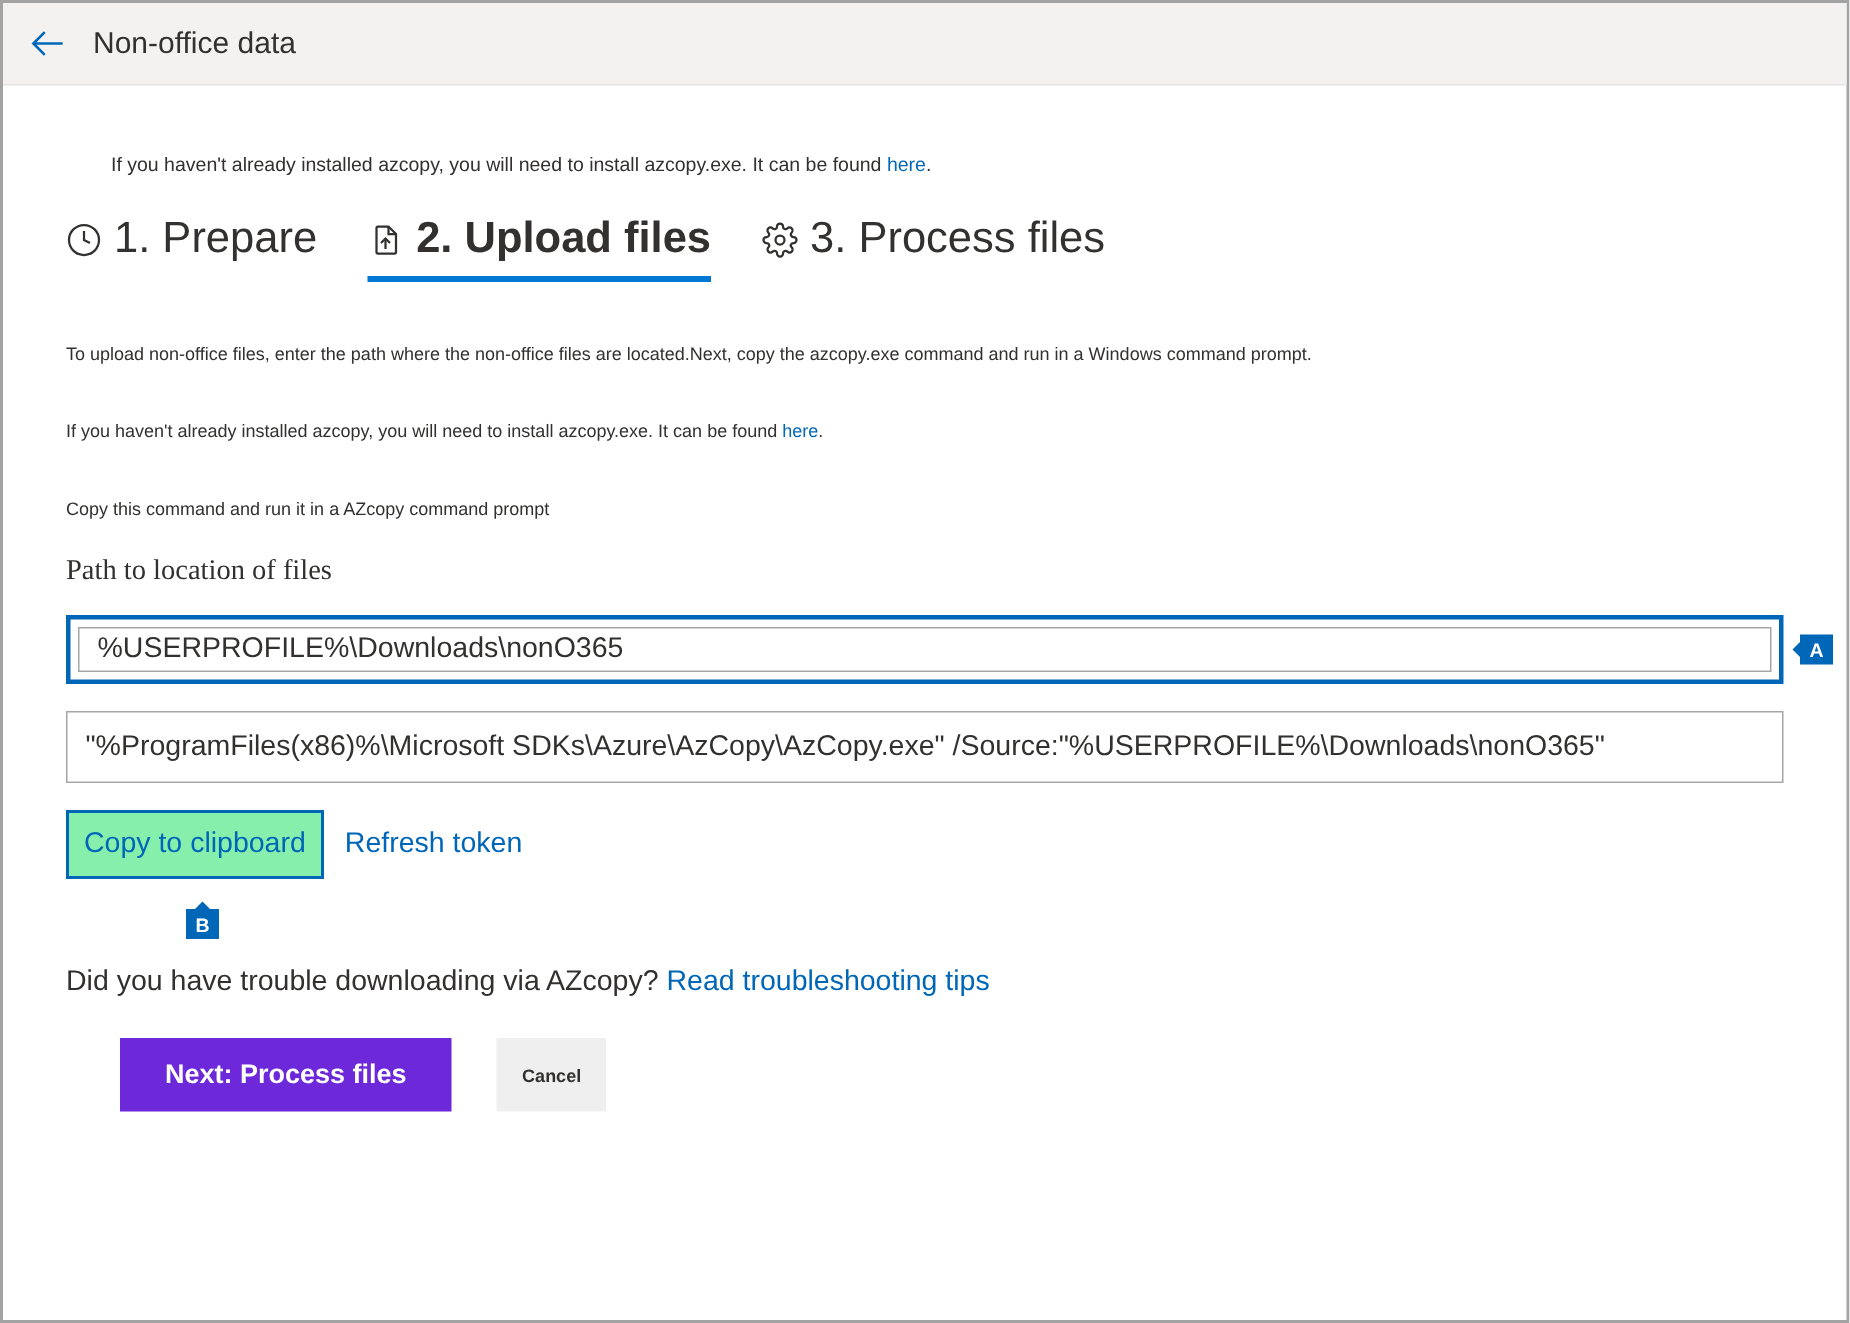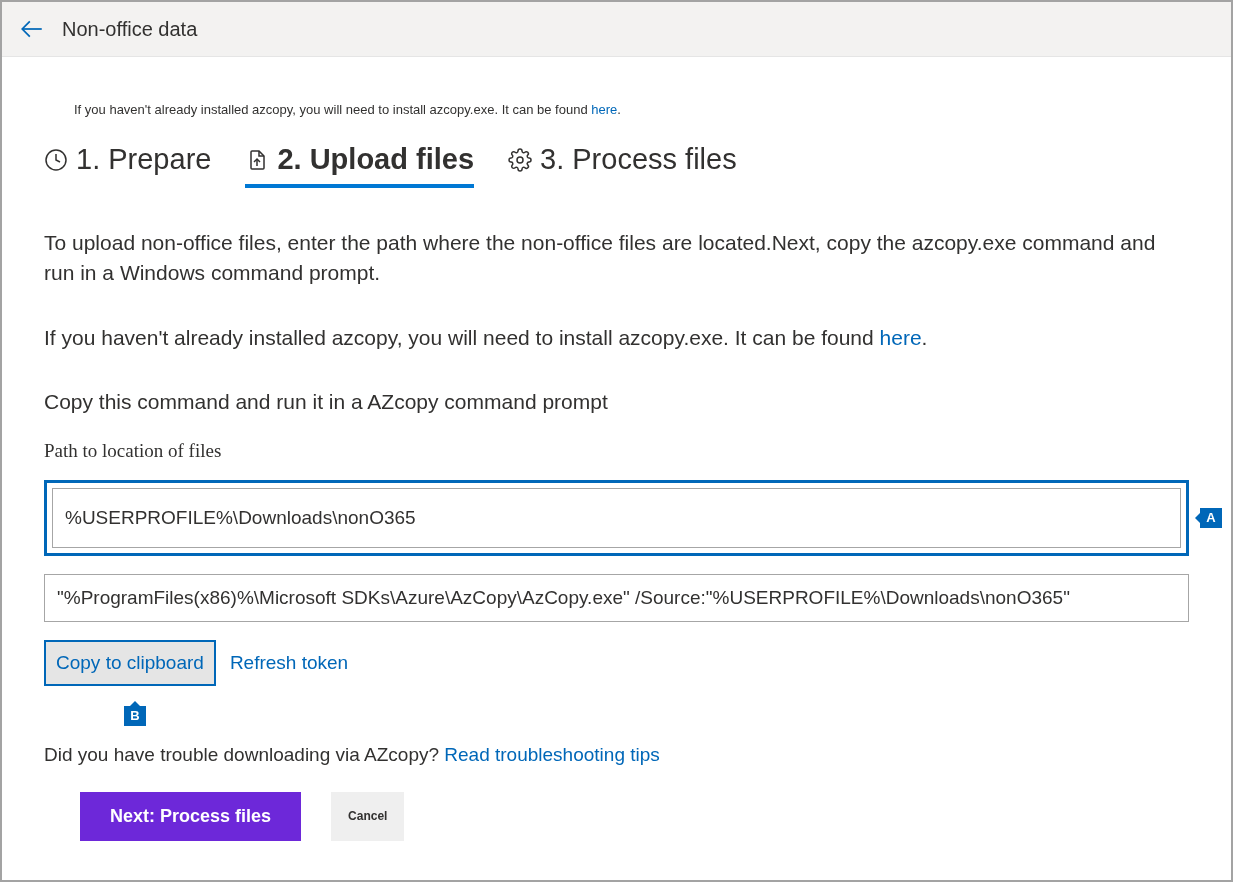--- a/index.html
+++ b/index.html
@@ -47,21 +47,21 @@
     padding-bottom:8px;
     border-bottom:4px solid transparent;
   }
   .tab.active {
     font-weight:600;
     border-bottom-color:#0078d4;
     color:#323130;
   }
   .tab svg { flex:none; }
   .body-text {
-    font-size:21px; line-height:1.45;
+    font-size:12px; line-height:1.45;
     color:#323130;
     margin:0 0 34px 0;
   }
   .body-text a { color:#0067b8; text-decoration:none; }
   .body-text.tight { margin-bottom:22px; }
   .field-label {
     font-size:19px; color:#323130;
     margin-bottom:18px;
     font-family:Liberation Serif, serif;
   }
@@ -90,21 +90,21 @@
   }
   .callout-a::before {
     left:-11px; top:50%; transform:translateY(-50%);
     border-right-color:#0067b8;
   }
   .text-input {
     width:100%;
     border:1px solid #a6a6a6;
     font-family:inherit;
     font-size:19px;
-    padding:18px 12px;
+    padding:3px 12px;
     color:#323130;
     background:#fff;
   }
   .readonly-box {
     border:1px solid #a6a6a6;
     font-size:19px;
     padding:12px 12px;
     color:#323130;
     margin-bottom:18px;
     white-space:nowrap;
@@ -112,21 +112,21 @@
   }
   .link-row {
     display:flex; align-items:center; gap:14px;
     margin-bottom:58px;
     position:relative;
   }
   .btn-outline {
     border:2px solid #0067b8;
     padding:10px 10px;
     font-size:19px; color:#0067b8;
-    cursor:pointer; background:#e5e5e5;
+    cursor:pointer; background:#86efac;
     position:relative;
   }
   .link-button {
     font-size:19px; color:#0067b8;
     cursor:pointer;
     background:none; border:none; padding:0;
   }
   .callout-b {
     top:66px; left:80px;
   }

